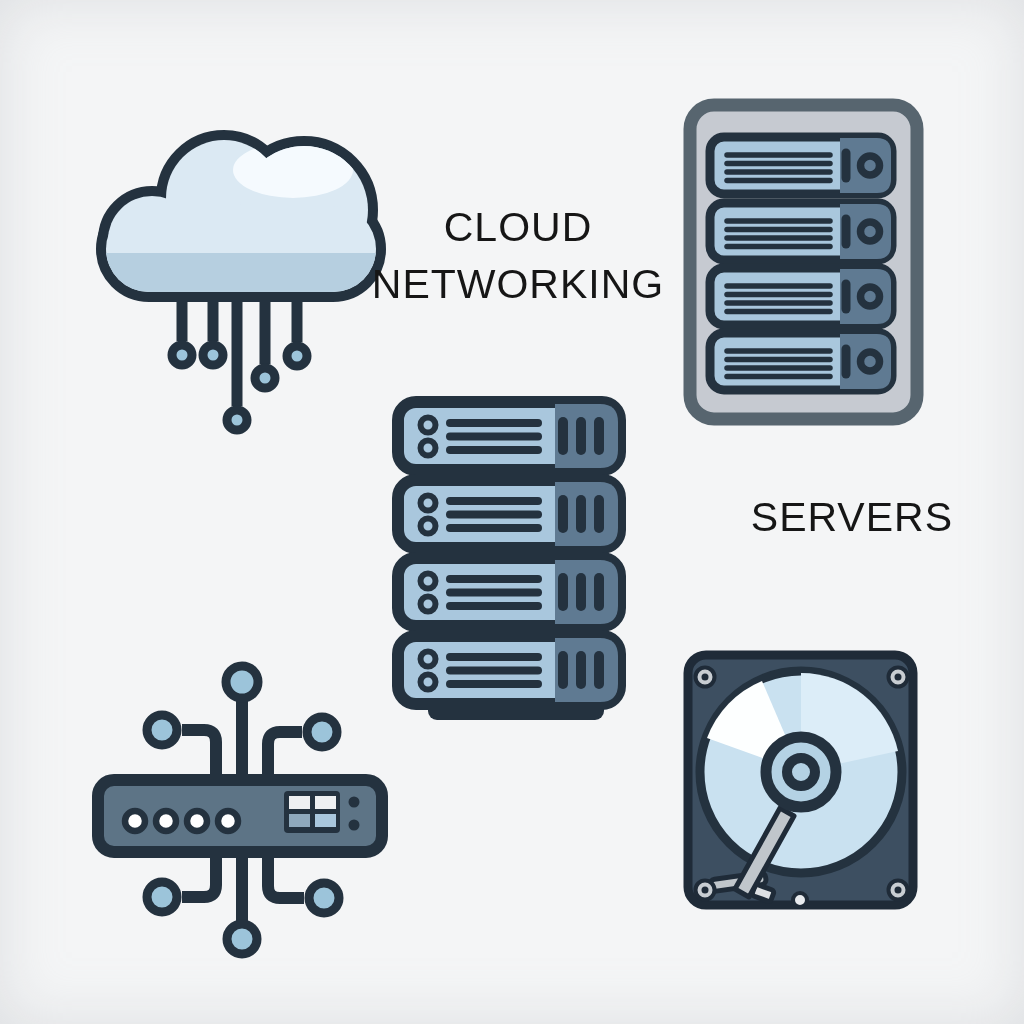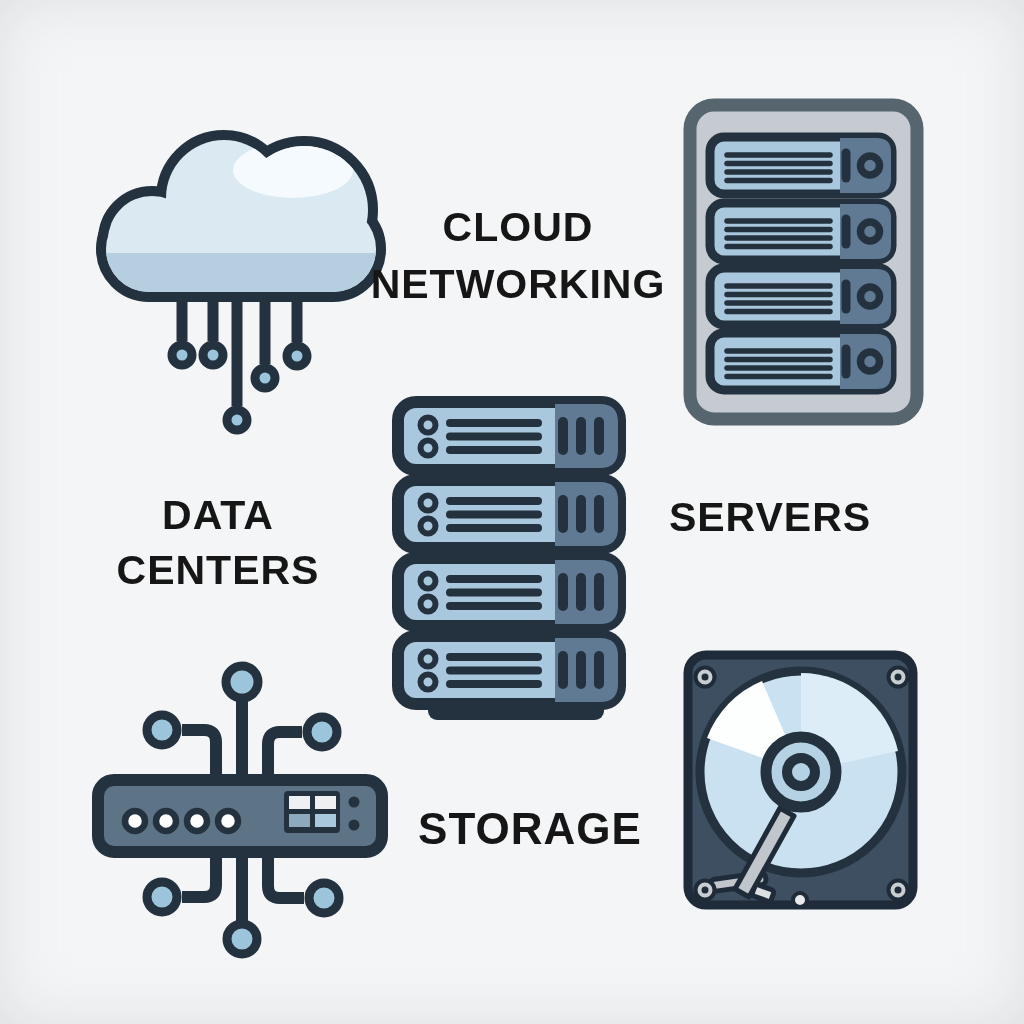--- a/index.html
+++ b/index.html
@@ -4,27 +4,27 @@
 <style>
   html,body{margin:0;padding:0;}
   #canvas{
     position:relative;width:1024px;height:1024px;overflow:hidden;
     background:var(--canvas_bg);
     box-shadow:inset 0 0 60px rgba(180,184,190,.35);
     font-family:"Liberation Sans",sans-serif;
   }
   .icon{position:absolute;}
   .label{
-    position:absolute;font-weight:bold;color:var(--text_color);
+    position:absolute;font-weight:normal;color:var(--text_color);
     text-align:center;letter-spacing:1px;white-space:nowrap;
   }
   .label span{display:block;}
   #lab-cloud{left:358px;top:199px;width:320px;font-size:41px;line-height:57px;}
   #lab-data{left:58px;top:488px;width:320px;font-size:41px;line-height:55px;}
-  #lab-serv{left:610px;top:488px;width:320px;font-size:41px;line-height:58px;}
+  #lab-serv{left:633px;top:488px;width:320px;font-size:41px;line-height:58px;text-align:right;}
   #lab-store{left:370px;top:804px;width:320px;font-size:44px;line-height:50px;}
 
   
   .sN{stroke:var(--navy);}
   .fN{fill:var(--navy);}
   .f0{fill:none;}
   .fLB{fill:var(--light_blue);}
   .fNB{fill:var(--node_blue);}
   .fSL{fill:var(--slate);}
   .fSW{fill:var(--switch_body);}
@@ -221,26 +221,19 @@
         </g>
     </g>
     <circle cx="120" cy="258" r="7" class="fScrewL sHC" stroke-width="4"></circle>
   </svg>
 
   <div class="label" id="lab-cloud">
     <span>CLOUD</span>
     <span>NETWORKING</span>
   </div>
 
-  <div class="label" id="lab-data">
-    <span>DATA</span>
-    <span>CENTERS</span>
-  </div>
 
   <div class="label" id="lab-serv">
     <span>SERVERS</span>
   </div>
 
-  <div class="label" id="lab-store">
-    <span>STORAGE</span>
-  </div>
 
 </div>
 
 </body></html>

